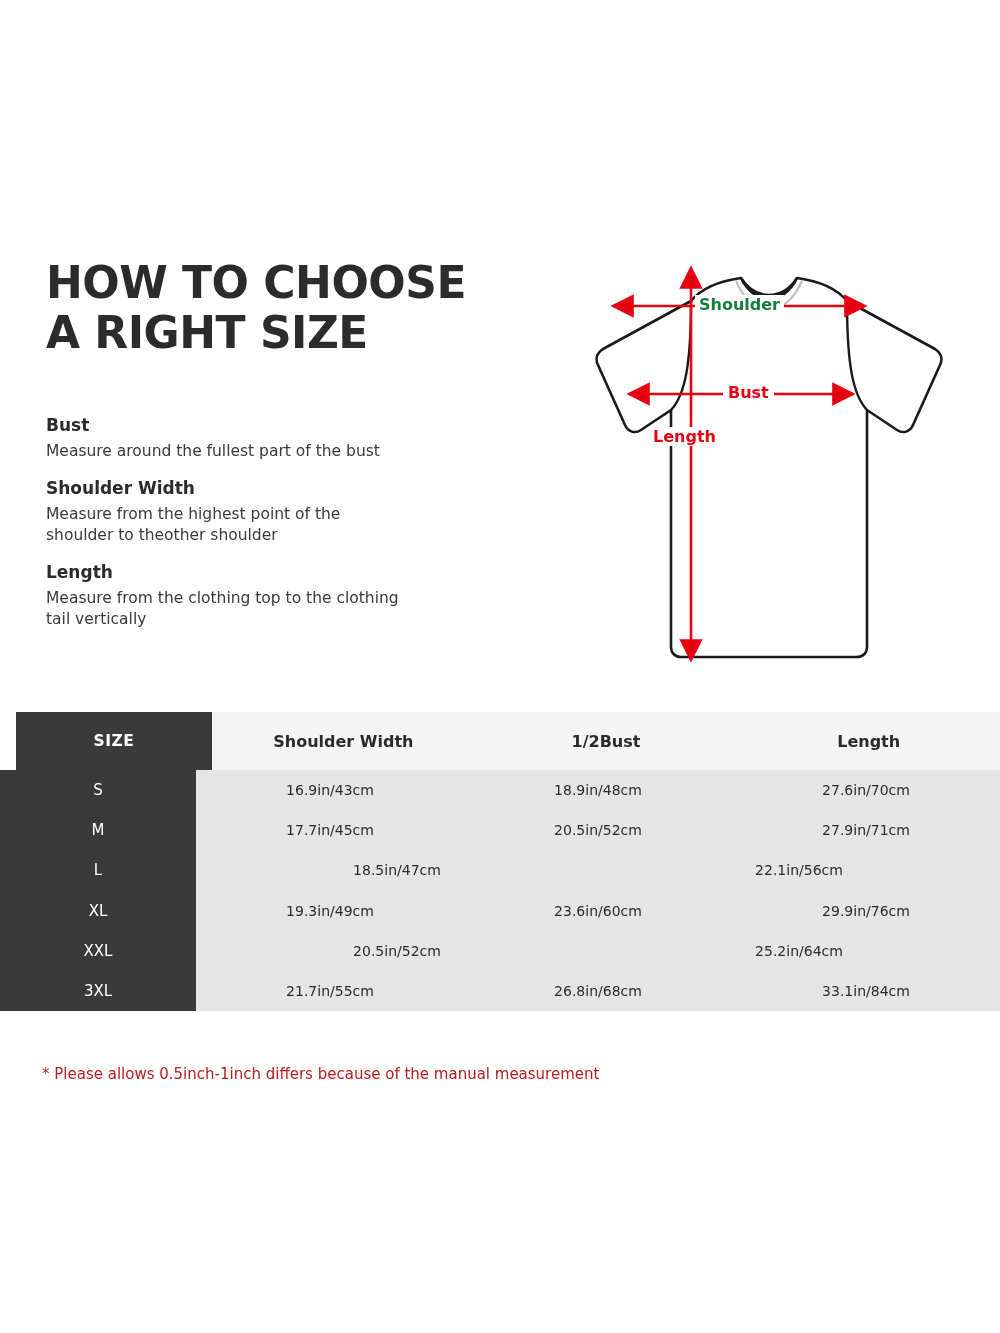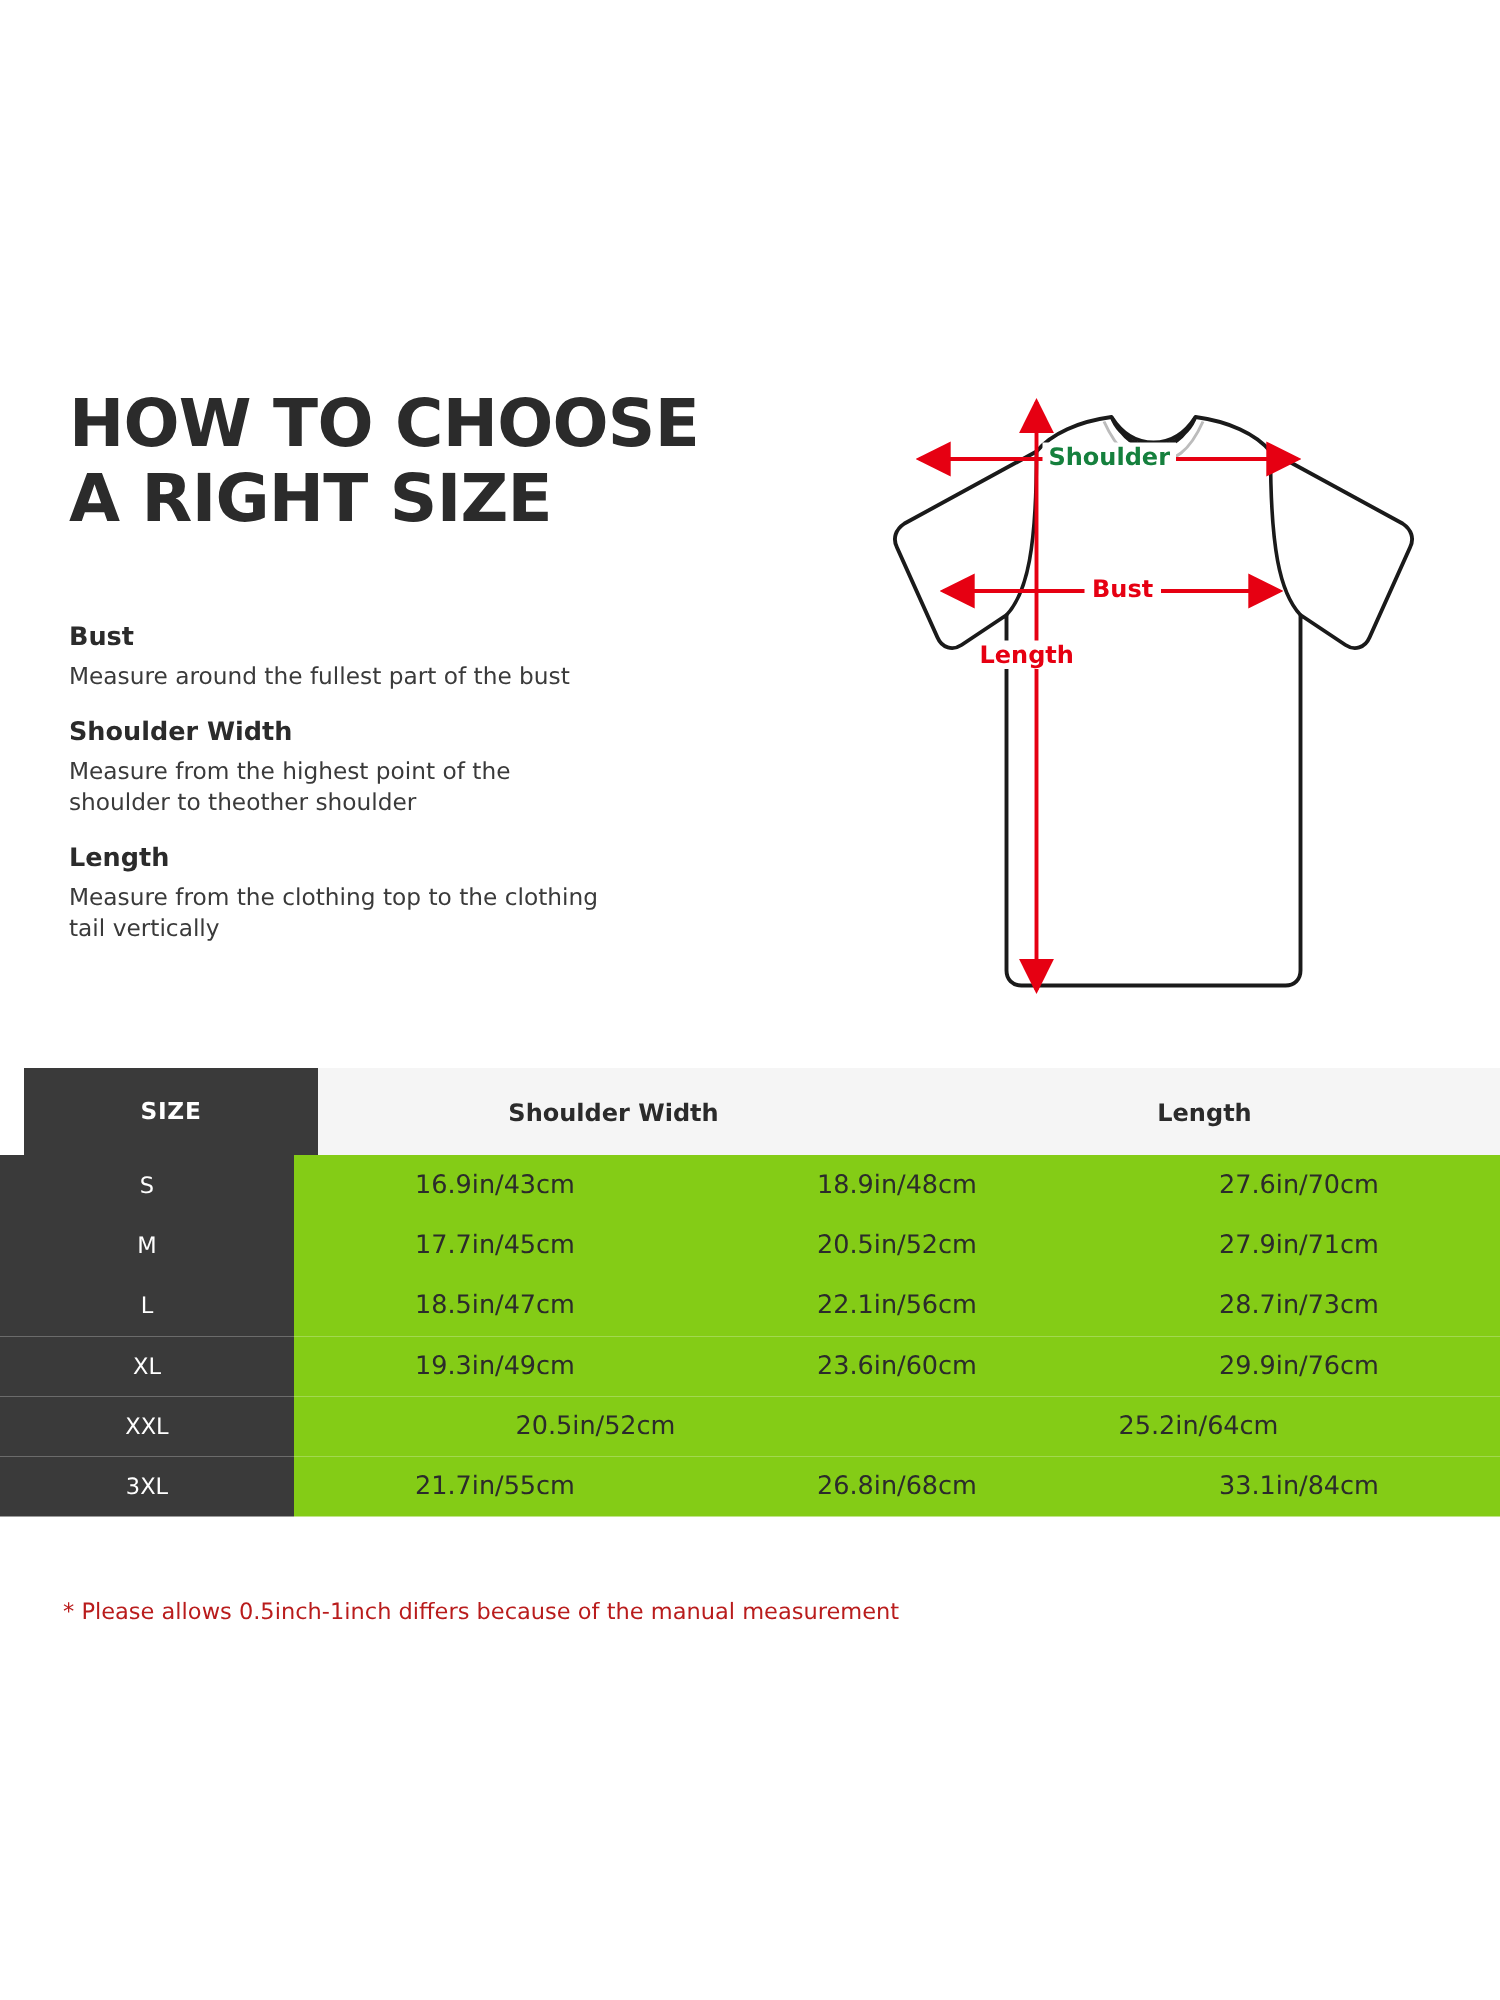--- a/index.html
+++ b/index.html
@@ -101,25 +101,25 @@
     justify-content: center;
     font-size: 15px;
   }
   .trow.head .cell-size {
     font-weight: bold;
     font-size: 15.5px;
     letter-spacing: 0.5px;
   }
   .cell {
     flex: 1;
-    background: #84cc16;
+    background: #e5e5e5;
     display: flex;
     align-items: center;
     justify-content: center;
-    font-size: 17px;
+    font-size: 14px;
     color: #2b2b2b;
   }
   .trow.head .cell {
     font-weight: bold;
     font-size: 16px;
     background: #f5f5f5;
   }
 
   .footnote {
     position: absolute;
@@ -215,40 +215,40 @@
         <div style="position:absolute;left:218px;top:138px;background:#ffffff;padding:0 5px;color:#e60012;font-size:16px;font-weight:bold;">Bust</div>
         <div style="position:absolute;left:144px;top:182px;background:#ffffff;padding:0 4px;color:#e60012;font-size:16px;font-weight:bold;">Length</div>
       </div>
     </div>
   </div>
 
   <div class="table">
     <div class="trow head">
       <div class="cell-size">SIZE</div>
       <div class="cell">Shoulder Width</div>
+      <div class="cell">1/2Bust</div>
       <div class="cell">Length</div>
     </div>
 
     <div class="trow">
       <div class="cell-size">S</div>
       <div class="cell">16.9in/43cm</div>
       <div class="cell">18.9in/48cm</div>
       <div class="cell">27.6in/70cm</div>
     </div>
     <div class="trow">
       <div class="cell-size">M</div>
       <div class="cell">17.7in/45cm</div>
       <div class="cell">20.5in/52cm</div>
       <div class="cell">27.9in/71cm</div>
     </div>
     <div class="trow">
       <div class="cell-size">L</div>
       <div class="cell">18.5in/47cm</div>
       <div class="cell">22.1in/56cm</div>
-      <div class="cell">28.7in/73cm</div>
     </div>
     <div class="trow">
       <div class="cell-size">XL</div>
       <div class="cell">19.3in/49cm</div>
       <div class="cell">23.6in/60cm</div>
       <div class="cell">29.9in/76cm</div>
     </div>
     <div class="trow">
       <div class="cell-size">XXL</div>
       <div class="cell">20.5in/52cm</div>

